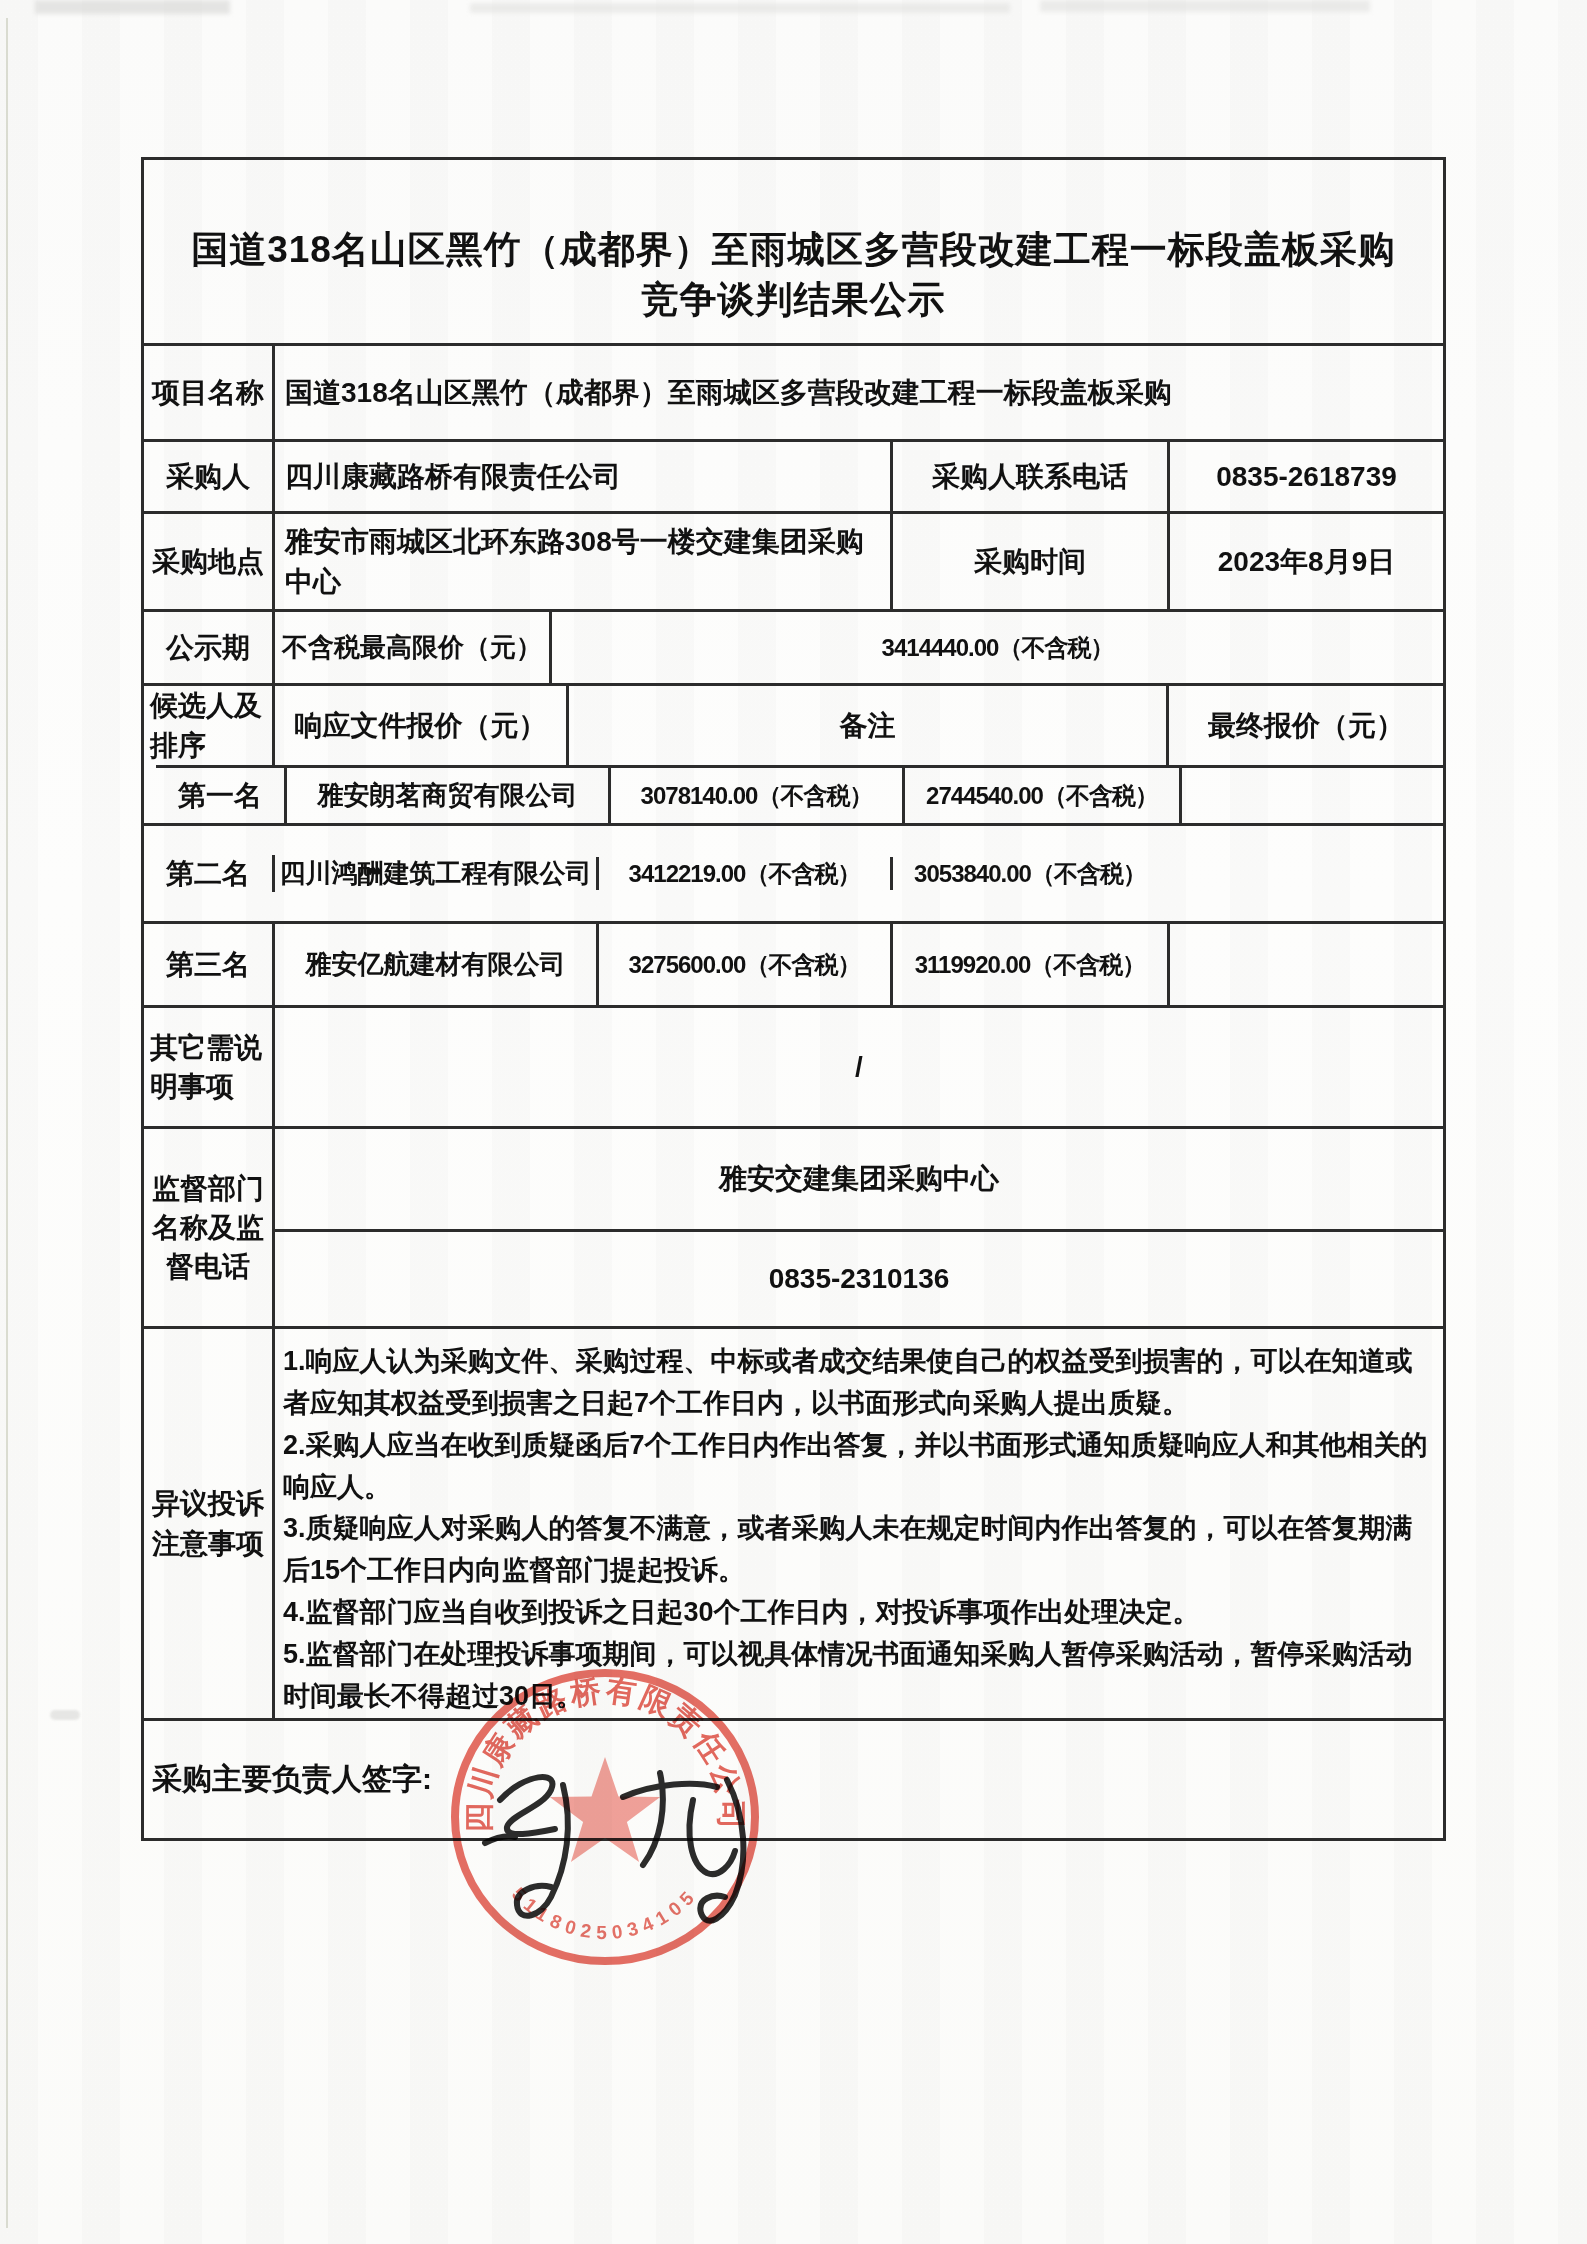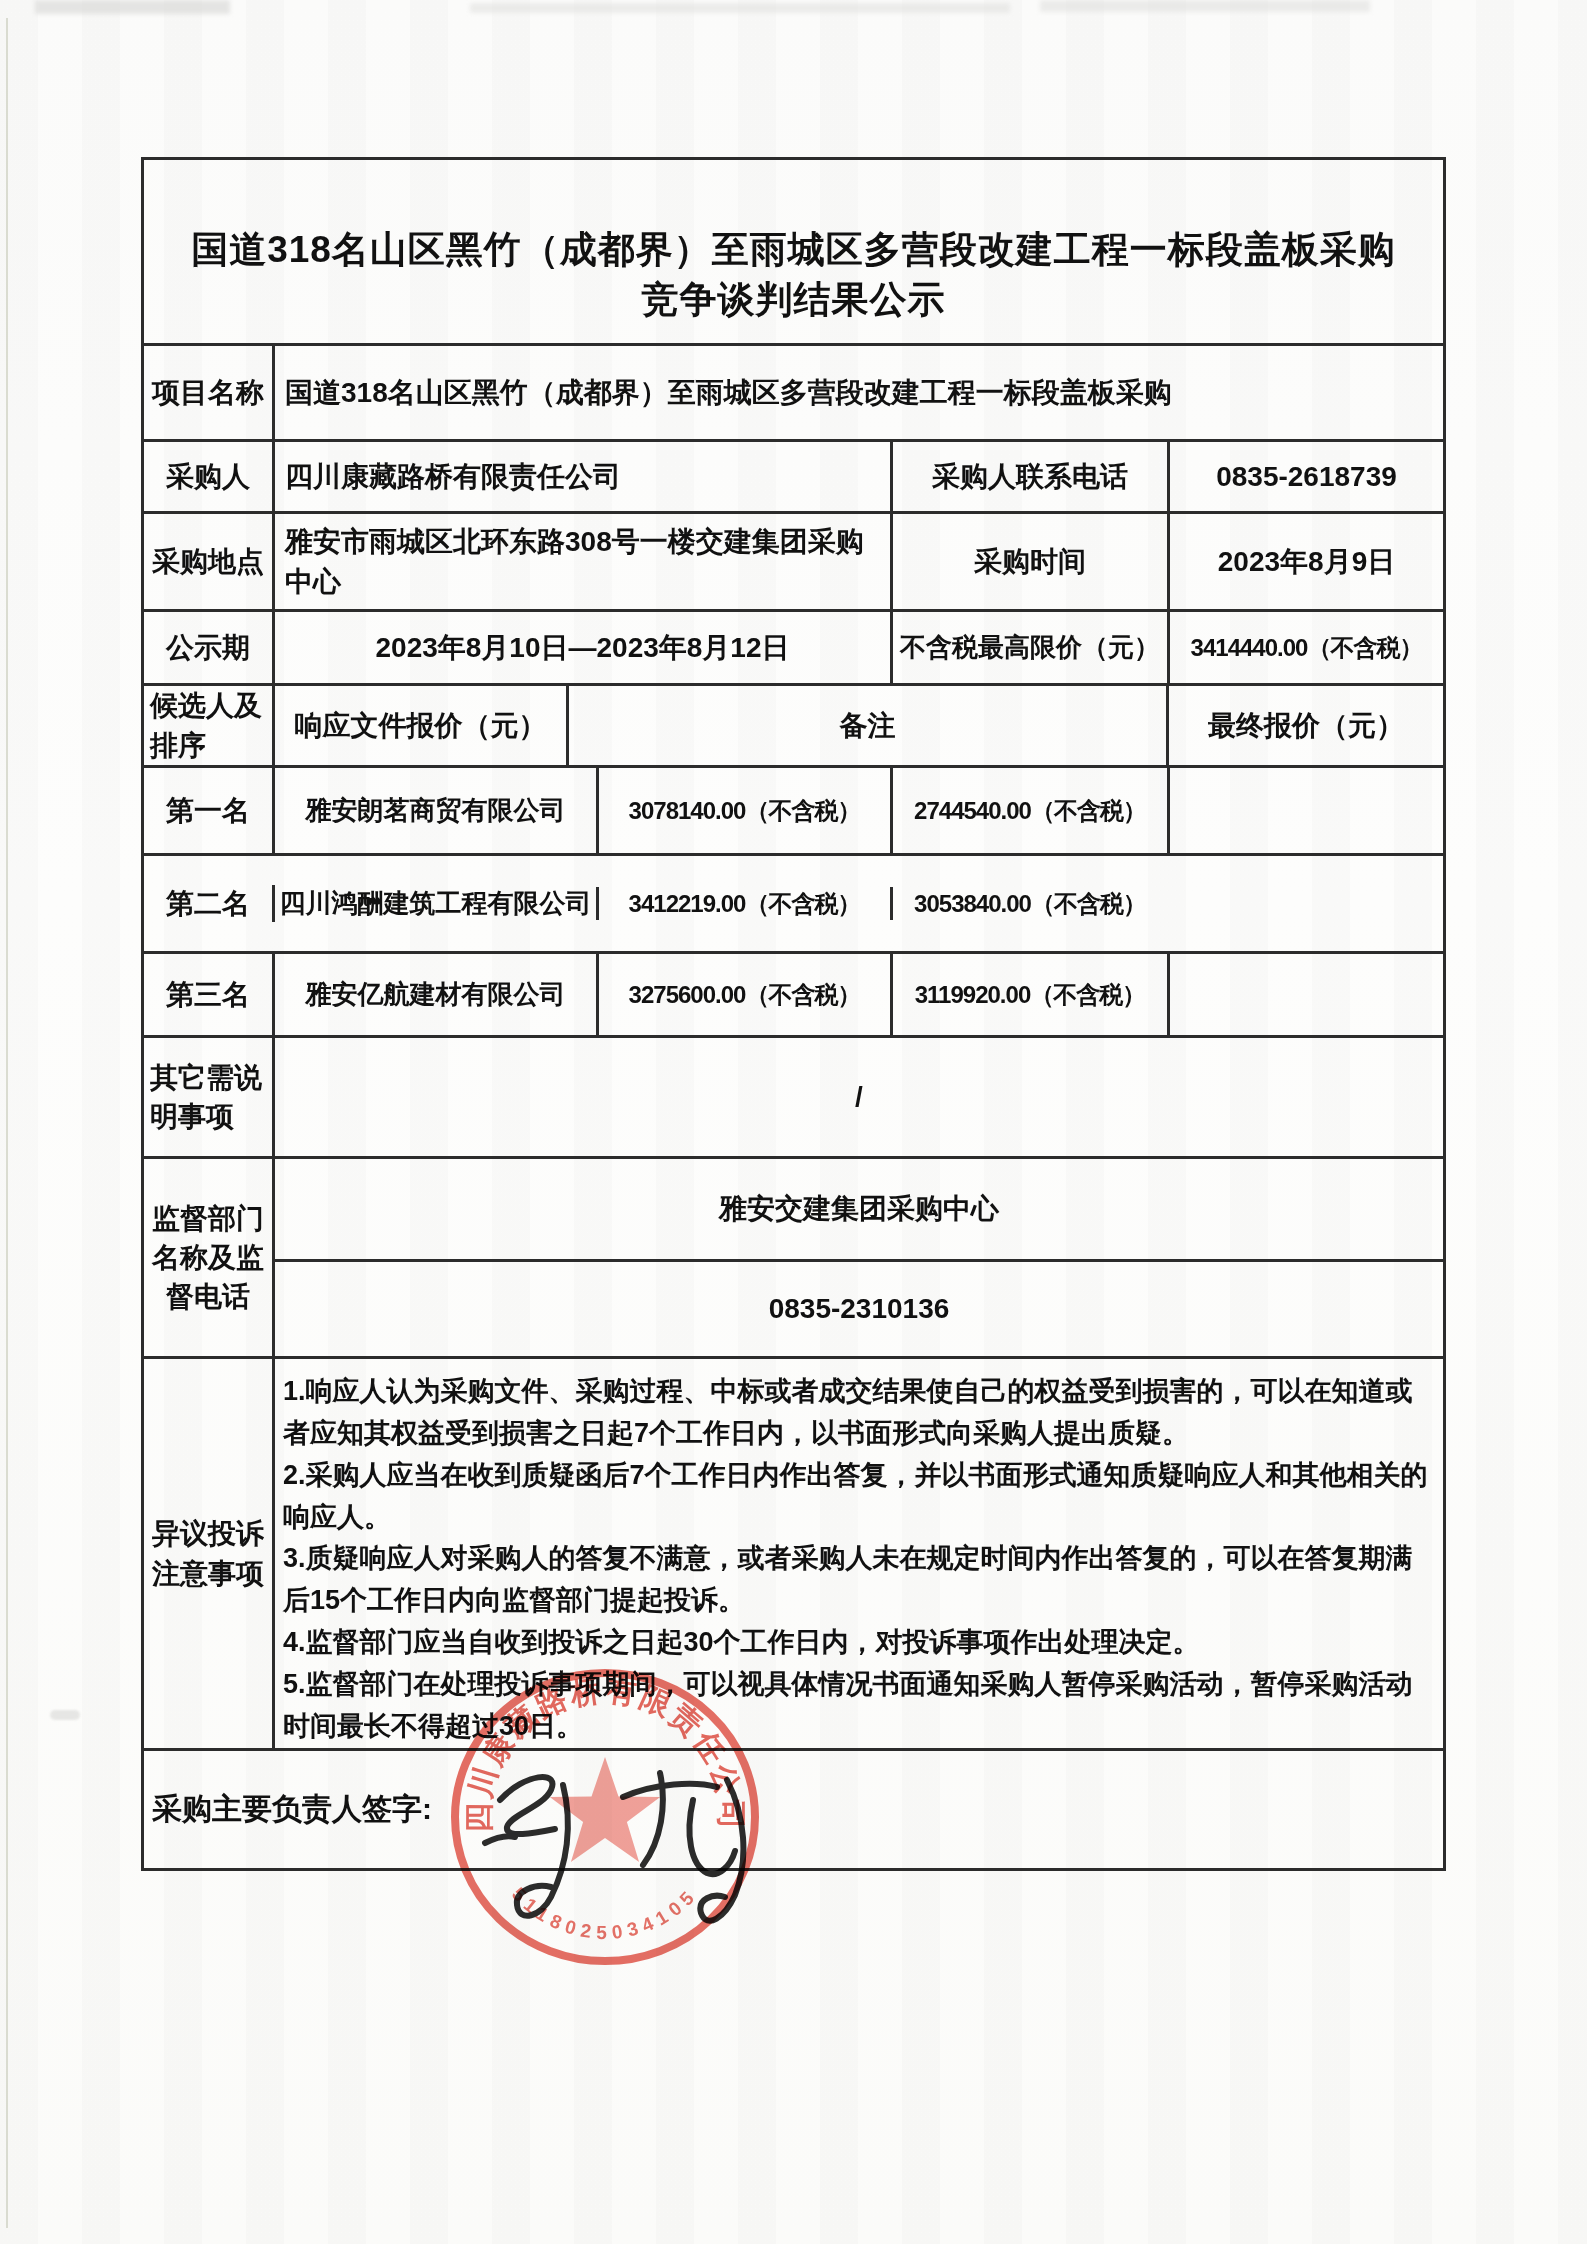--- a/index.html
+++ b/index.html
@@ -37,21 +37,21 @@
   .cell.left { justify-content:flex-start; text-align:left; padding-left:10px; }
   .c0 { width:128px; flex:none; }
   .c1 { width:324px; flex:none; }
   .c2 { width:294px; flex:none; }
   .c3 { width:277px; flex:none; }
   .cgrow { flex:1 1 auto; }
   .span12 { width:618px; flex:none; }
 
   .h-title{height:183px;} .h-proj{height:96px;} .h-buyer{height:72px;}
   .h-loc{height:98px;} .h-pub{height:74px;} .h-head{height:82px;}
-  .h-cand1{height:88px;} .h-cand2{height:98px;align-items:center;} .h-cand3{height:84px;}
+  .h-cand1{height:58px;margin-left:12px;} .h-cand2{height:98px;align-items:center;} .h-cand3{height:84px;}
   .h-other{height:121px;} .h-sup{height:200px;} .h-obj{height:392px;} .h-sign{height:120px;}
 
   .title-cell { flex:1; display:flex; flex-direction:column; justify-content:flex-end; align-items:center; padding-bottom:18px; }
   .title-line { font-size:37px; font-weight:700; line-height:50px; letter-spacing:1px; text-align:center; }
 
   .num { font-size:24px; letter-spacing:-1px; white-space:nowrap; }
   .cand-name { font-size:26px; padding:0 2px; }
   .nowrap { white-space:nowrap; }
 
   .sup-stack { flex:1 1 auto; display:flex; flex-direction:column; }
@@ -100,21 +100,20 @@
 
     <div class="row h-loc">
       <div class="cell nb c0">采购地点</div>
       <div class="cell left span12">雅安市雨城区北环东路308号一楼交建集团采购中心</div>
       <div class="cell c3">采购时间</div>
       <div class="cell cgrow nowrap">2023年8月9日</div>
     </div>
 
     <div class="row h-pub">
       <div class="cell nb c0">公示期</div>
-      <div class="cell span12 nowrap">2023年8月10日—2023年8月12日</div>
       <div class="cell c3" style="font-size:26px">不含税最高限价（元）</div>
       <div class="cell cgrow num">3414440.00（不含税）</div>
     </div>
 
     <div class="row h-head">
       <div class="cell nb c0" style="text-align:left;justify-content:flex-start">候选人及排序</div>
       <div class="cell c2">响应文件报价（元）</div>
       <div class="cell cgrow">备注</div>
       <div class="cell c3">最终报价（元）</div>
     </div>

